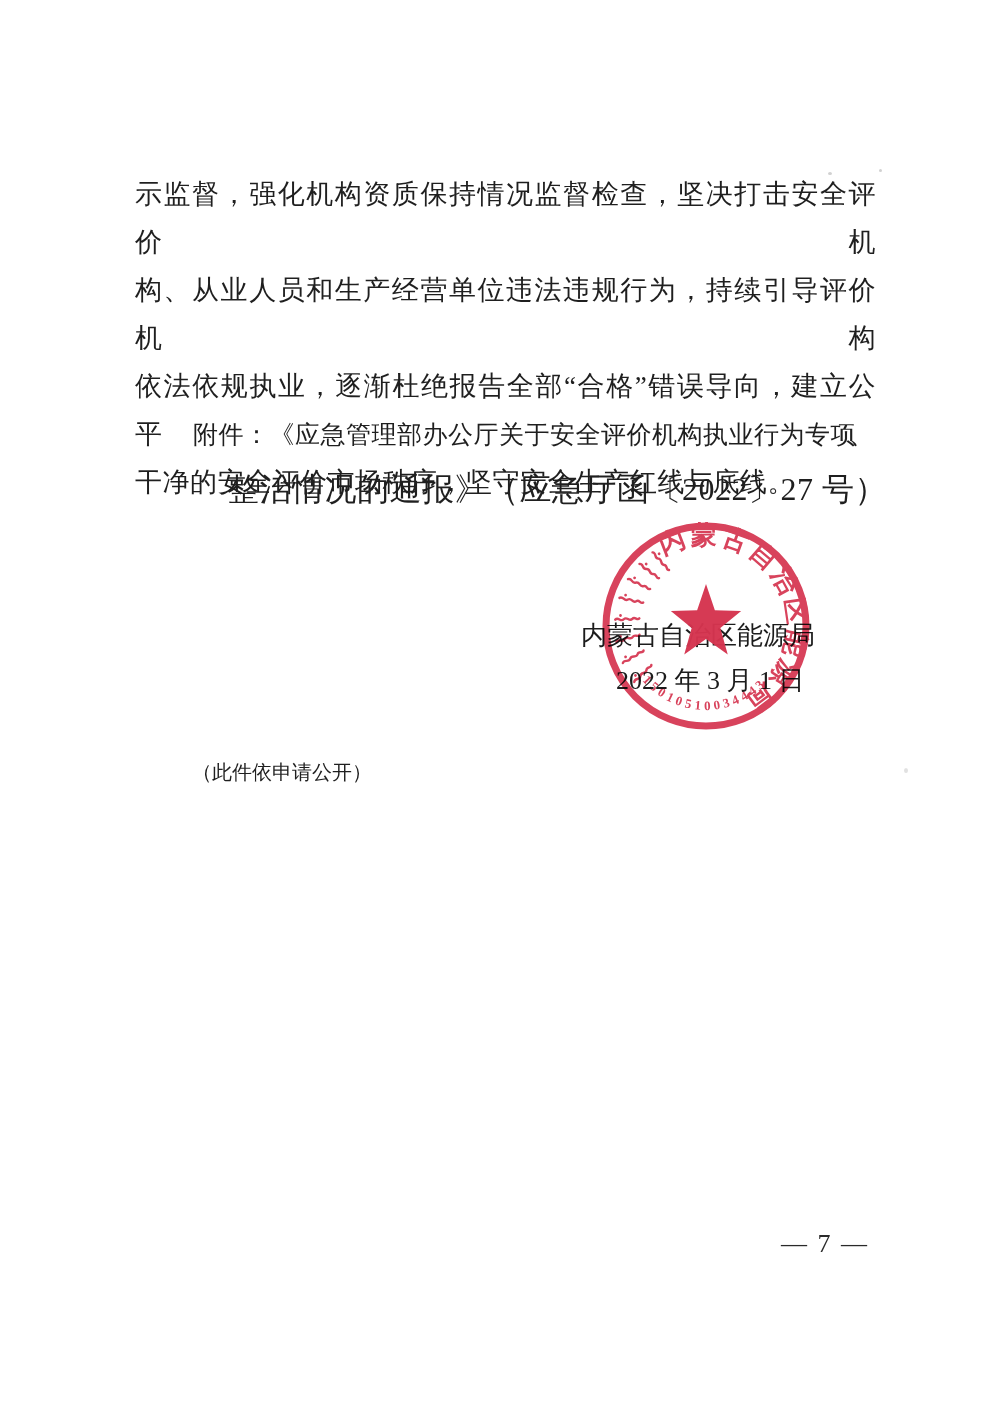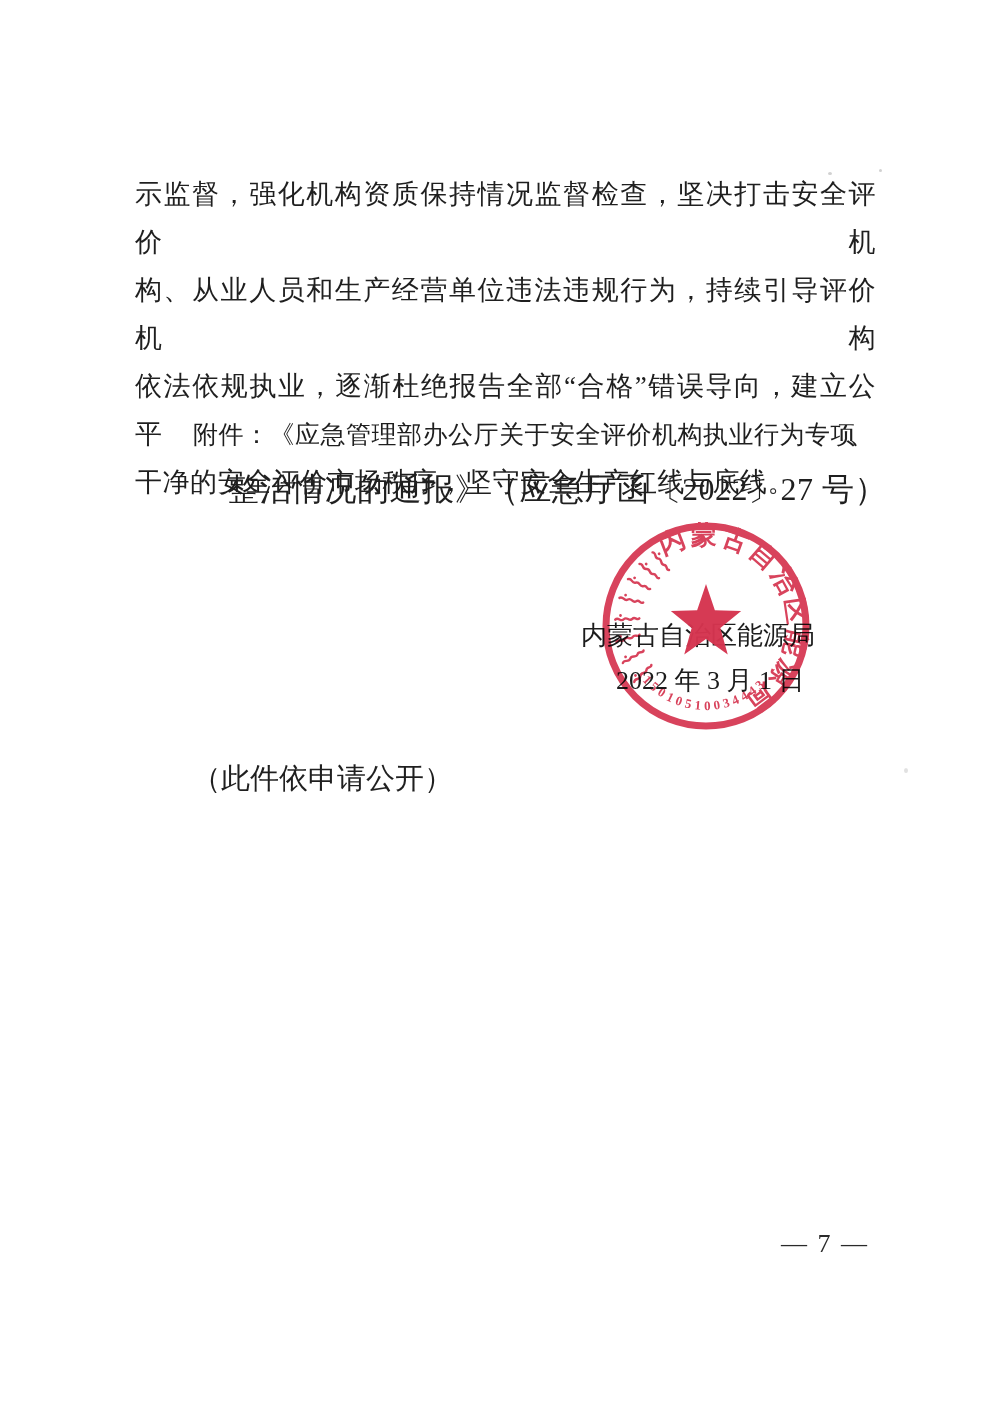--- a/index.html
+++ b/index.html
@@ -14,21 +14,21 @@
          font-size:27px; line-height:48px; letter-spacing:0.5px; }
   .par .line { text-align:justify; text-align-last:justify; white-space:nowrap-none; }
   .par .line.last { text-align:center; text-align-last:left; }
   
   .att1 { position:absolute; left:193px; top:418px; font-size:25px; letter-spacing:0.5px; white-space:nowrap; }
   .att2 { position:absolute; left:227px; top:468px; font-size:32px; letter-spacing:0.5px; white-space:nowrap;text-align:right; }
   
   .sig-agency { position:absolute; left:581px; top:622px; font-size:26px; line-height:1.1; white-space:nowrap; color:#1c1c1c; }
   .sig-date   { position:absolute; left:616px; top:667px; font-size:26px; line-height:1.1; white-space:nowrap; color:#1c1c1c; }
   
-  .note { position:absolute; left:192px; top:759px; font-size:29px; white-space:nowrap; }
+  .note { position:absolute; left:192px; top:759px; font-size:20px; white-space:nowrap; }
   
   .pageno { position:absolute; left:781px; top:1229px; font-size:26px; letter-spacing:2px; white-space:nowrap; color:#2a2a2a; }
   
   .seal-ring { position:absolute; left:598px; top:518px; width:216px; height:216px;
                mix-blend-mode:multiply; opacity:0.93; }
   .seal-star { position:absolute; left:667px; top:582px; width:78px; height:82px; opacity:0.97; }
   
   .speck { position:absolute; border-radius:50%; background:#9a9a9a; opacity:0.45; }
   .sp1 { left:828px; top:172px; width:4px; height:3px; }
   .sp2 { left:879px; top:169px; width:3px; height:3px; }

